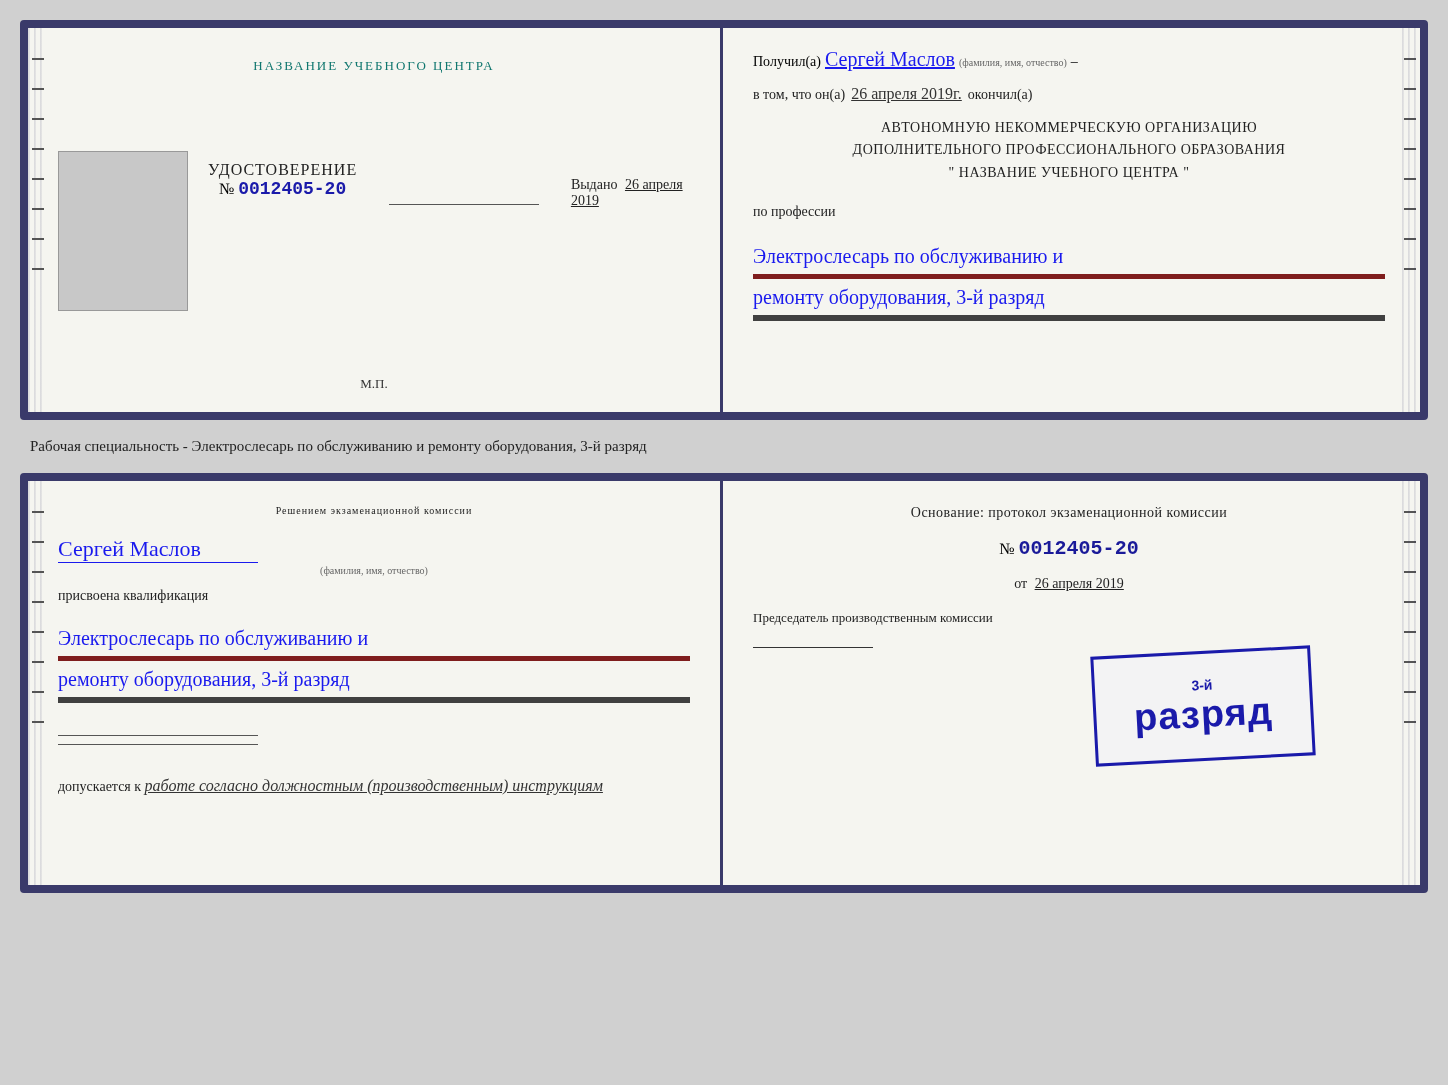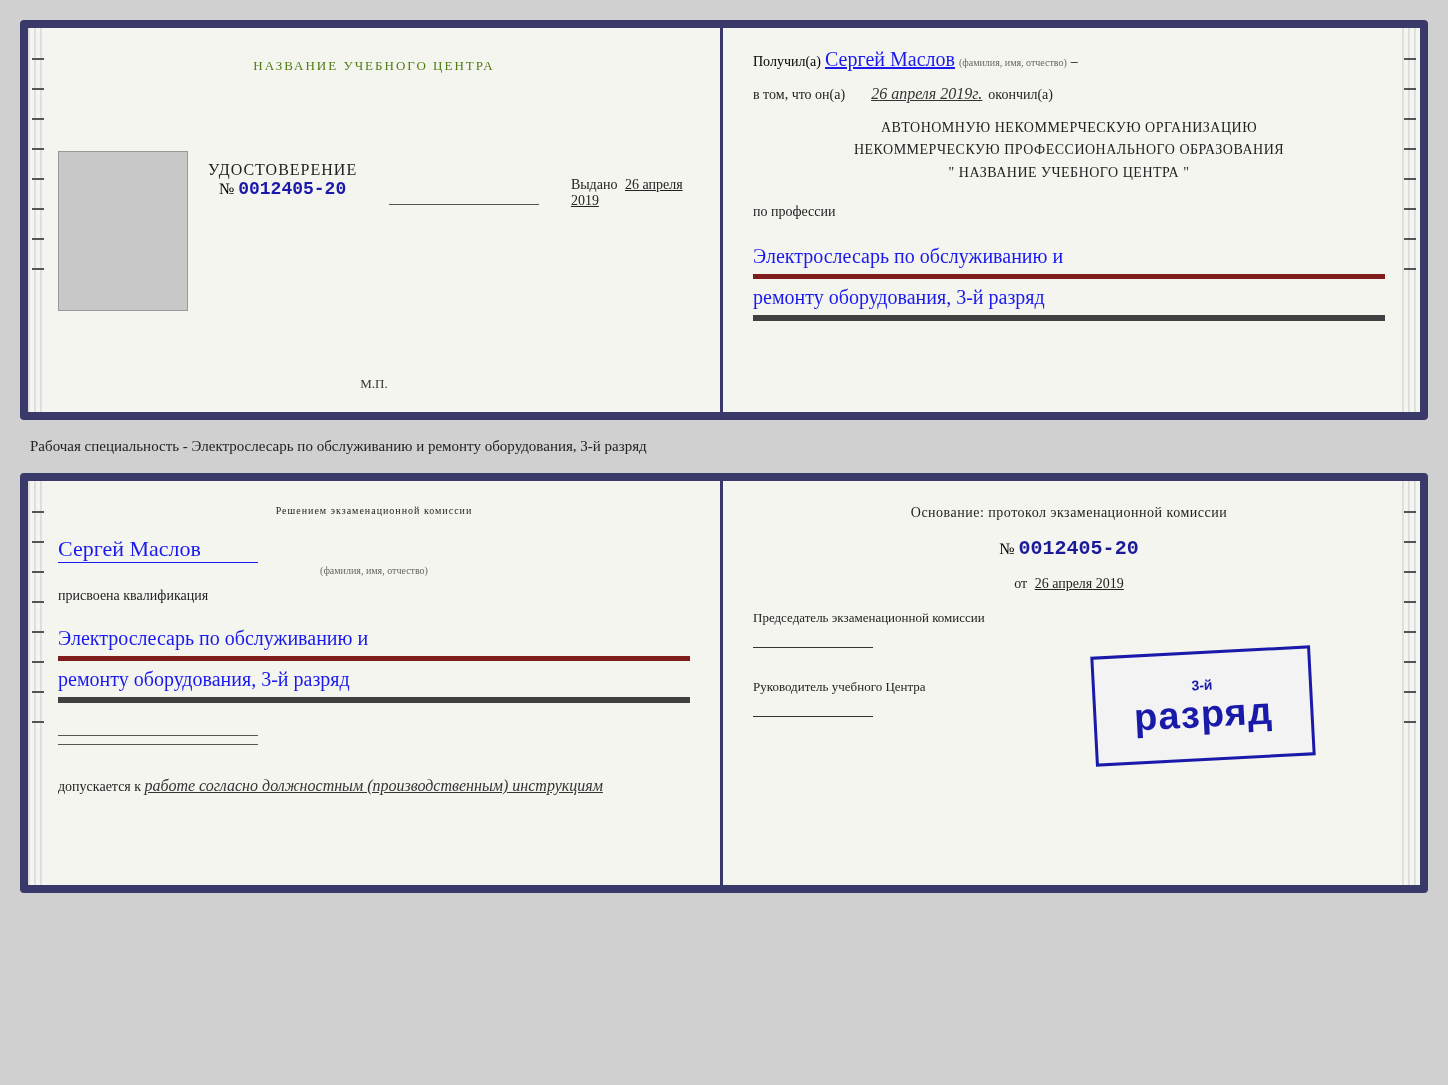--- a/index.html
+++ b/index.html
@@ -82,21 +82,21 @@
       align-items: center;
       justify-content: space-between;
       padding: 30px 30px 20px;
     }
 
     .school-name-top {
       font-size: 13px;
       letter-spacing: 2px;
       text-align: center;
       font-weight: normal;
-      color: #4d7c0f;
+      color: #0f766e;
       border-bottom: none;
       margin-bottom: 20px;
     }
 
     .photo-placeholder {
       width: 130px;
       height: 160px;
       background: #c8c8c8;
       border: 1px solid #999;
       flex-shrink: 0;
@@ -169,22 +169,20 @@
       align-items: baseline;
       gap: 6px;
     }
 
     .handwritten-date {
       font-family: 'Segoe Script', 'Brush Script MT', cursive;
       font-size: 16px;
       color: #333;
       text-decoration: underline;
       text-decoration-color: #333;
-      font-style: italic;
-      margin-left: 20px;
     }
 
     .org-block {
       text-align: center;
       font-size: 14px;
       line-height: 1.6;
       color: #222;
       letter-spacing: 0.5px;
     }
 
@@ -423,21 +421,21 @@
       </div>
 
       <div class="vtom-line">
         <span>в том, что он(а)</span>
         <span class="handwritten-date">26 апреля 2019г.</span>
         <span>окончил(а)</span>
       </div>
 
       <div class="org-block">
         <div>АВТОНОМНУЮ НЕКОММЕРЧЕСКУЮ ОРГАНИЗАЦИЮ</div>
-        <div>НЕКОММЕРЧЕСКУЮ ПРОФЕССИОНАЛЬНОГО ОБРАЗОВАНИЯ</div>
+        <div>ДОПОЛНИТЕЛЬНОГО ПРОФЕССИОНАЛЬНОГО ОБРАЗОВАНИЯ</div>
         <div>"  НАЗВАНИЕ УЧЕБНОГО ЦЕНТРА   "</div>
       </div>
 
       <div class="po-professii">по профессии</div>
       <div>
         <span class="handwritten-profession">Электрослесарь по обслуживанию и</span>
         <span class="handwritten-profession2">ремонту оборудования, 3-й разряд</span>
       </div>
 
       <div class="right-marks">
@@ -503,28 +501,24 @@
         <span>№</span>
         <span class="protocol-number">0012405-20</span>
       </div>
 
       <div class="ot-date">
         <span>от</span>
         <span style="text-decoration:underline; margin-left:4px;">26 апреля 2019</span>
       </div>
 
       <div class="predsedatel-block">
-        <div>Председатель экзаменационной комиссии</div>
+        <div>Председатель производственным комиссии</div>
         <div class="sign-line"></div>
       </div>
 
-      <div class="rukovoditel-block">
-        <div>Руководитель учебного Центра</div>
-        <div class="sign-line"></div>
-      </div>
 
       <div class="stamp">
         <div style="text-align:center;">
           <div class="stamp-small">3-й</div>
           <div class="stamp-text">разряд</div>
         </div>
       </div>
 
       <div class="right-marks">
         <div class="right-mark"></div>

